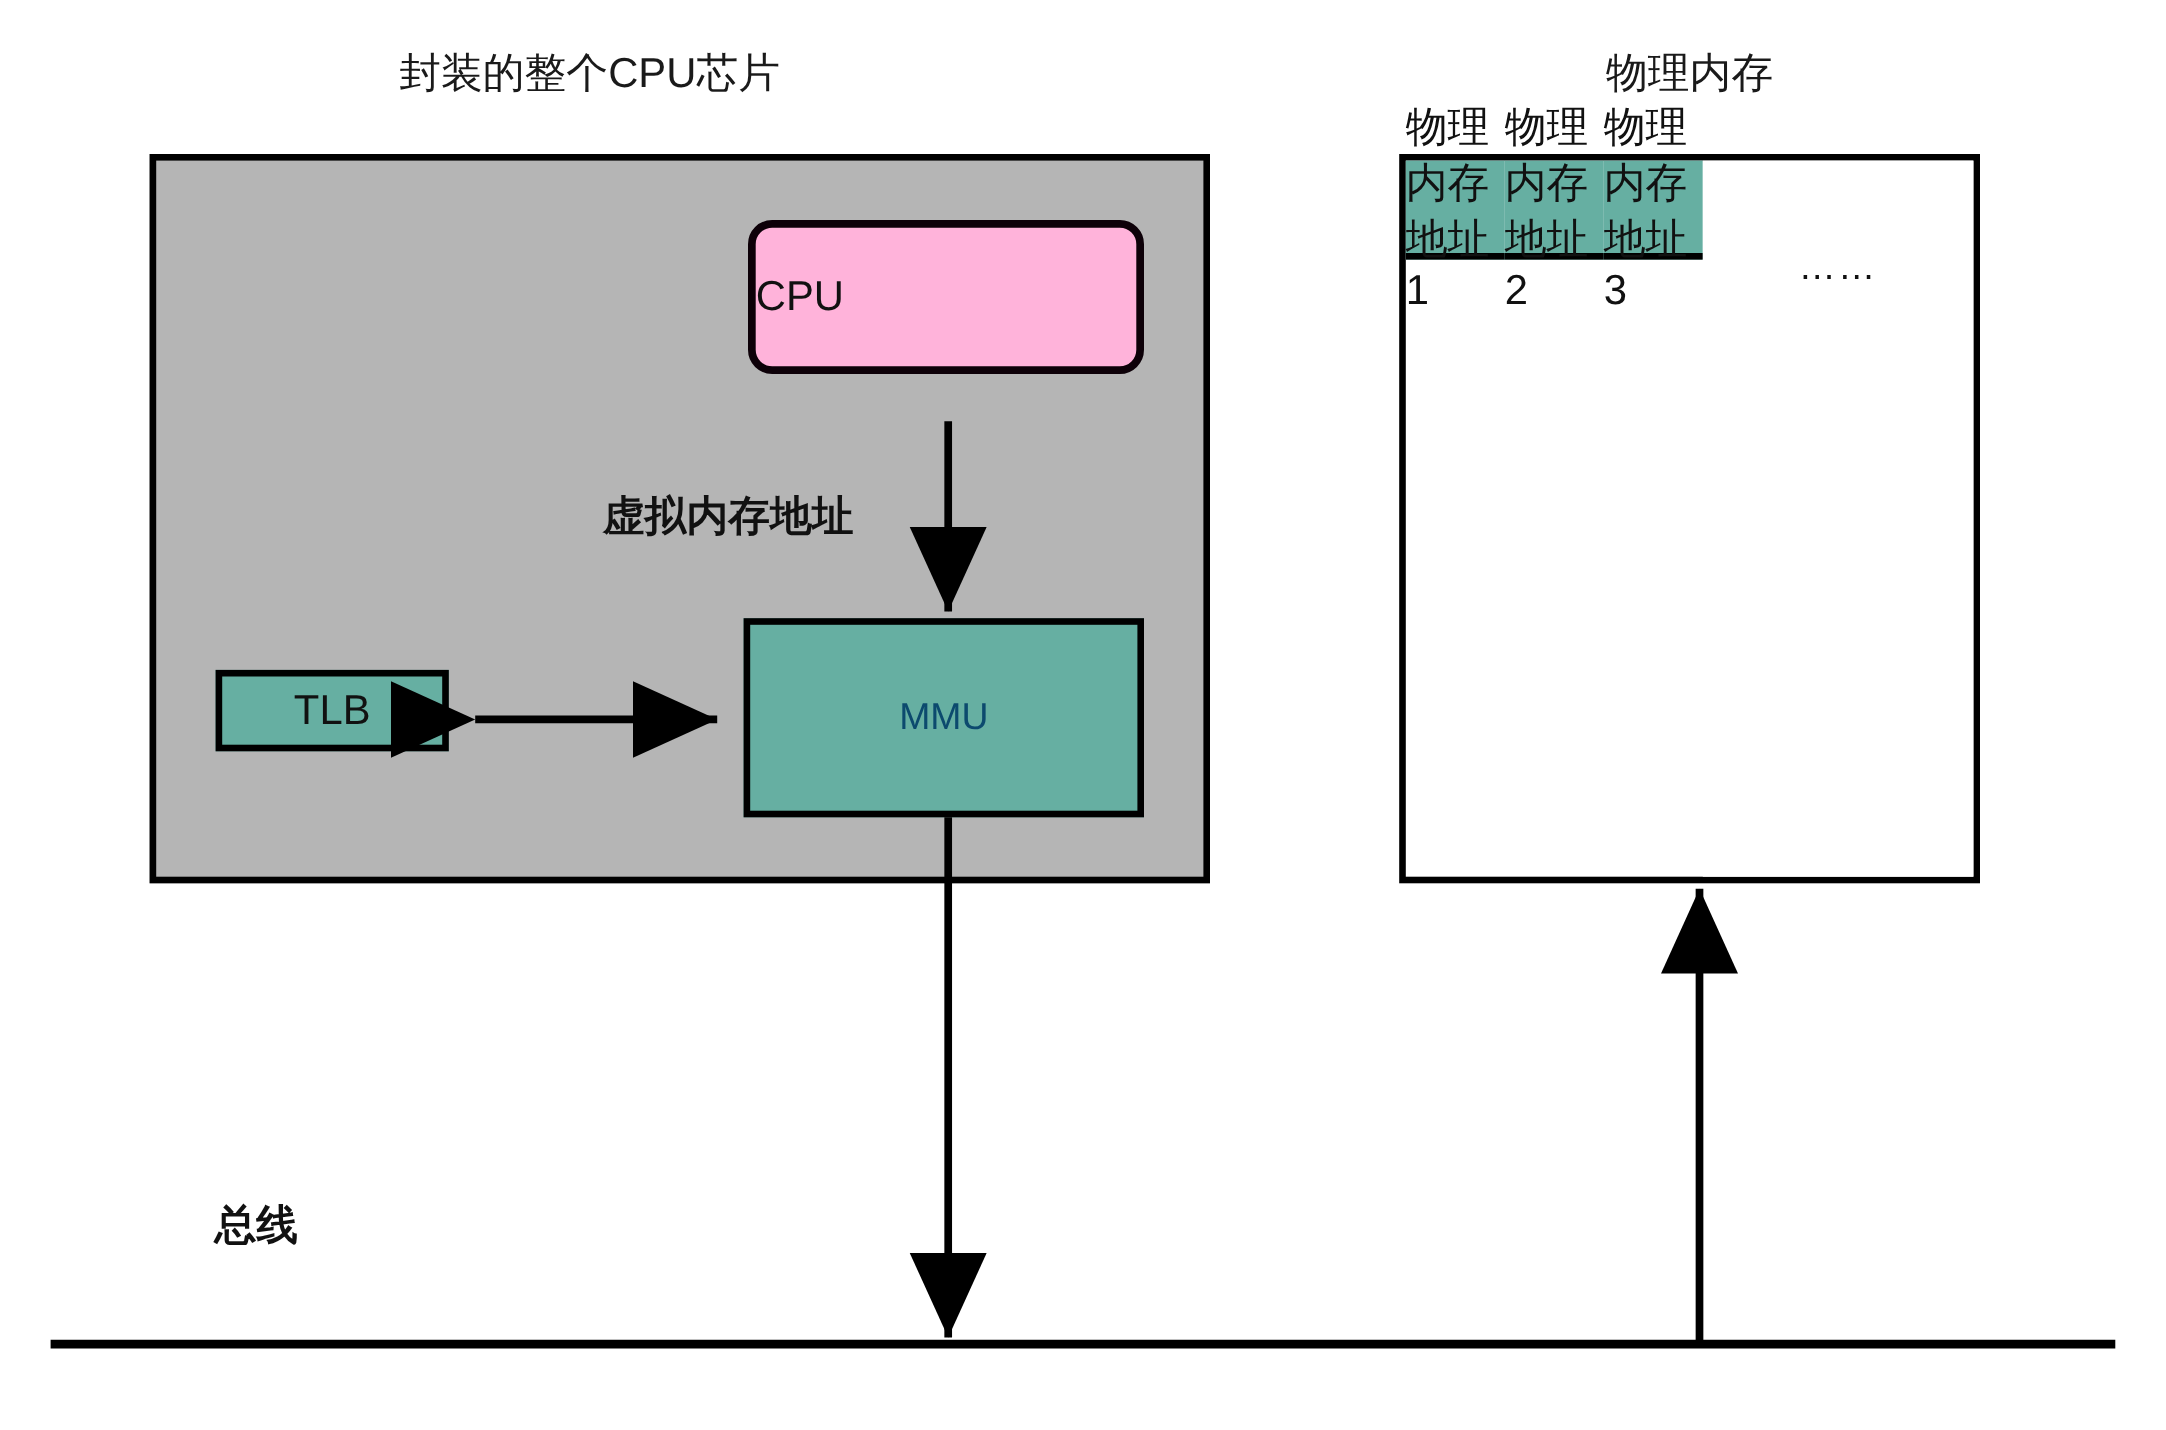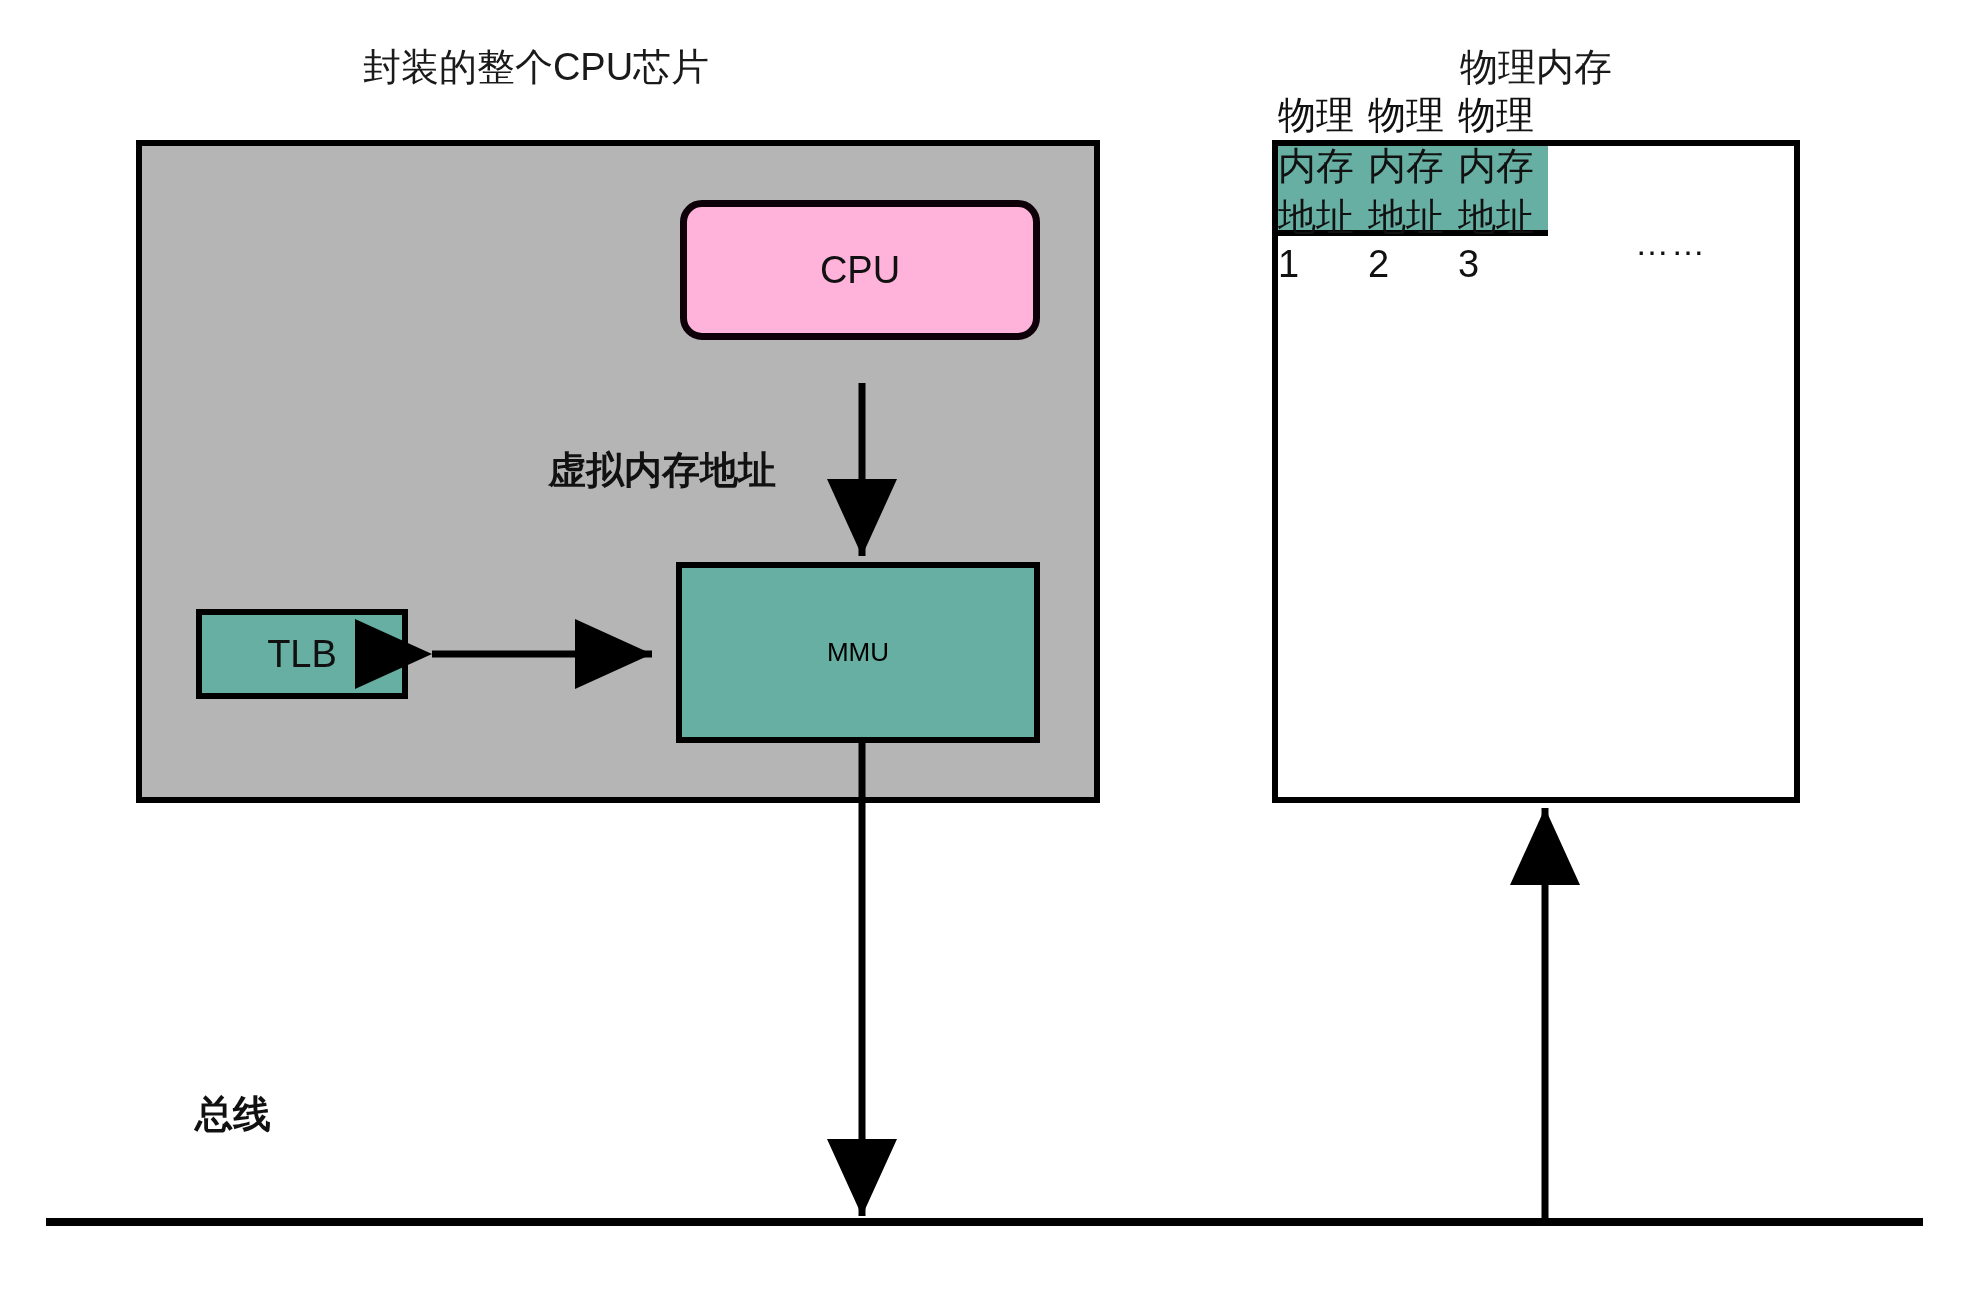--- a/index.html
+++ b/index.html
@@ -45,45 +45,45 @@
     left: 680px;
     top: 200px;
     width: 360px;
     height: 140px;
     background: #ffb3da;
     border: 7px solid #0d0008;
     border-radius: 22px;
     box-sizing: border-box;
     display: flex;
     align-items: center;
-    justify-content: center;
+    justify-content: flex-start;
   }
   #cpu-box .blabel { font-size: 38px; color: #111; }
 
   
   #mmu-box {
     left: 676px;
     top: 562px;
     width: 364px;
     height: 181px;
     background: #66afa2;
     border: 6px solid #000000;
     box-sizing: border-box;
     display: flex;
     align-items: center;
     justify-content: center;
   }
-  #mmu-box .blabel { font-size: 26px; color: #000000; }
+  #mmu-box .blabel { font-size: 34px; color: #0c4a6e; }
 
   
   #tlb-box {
     left: 196px;
     top: 609px;
     width: 212px;
-    height: 90px;
+    height: 74px;
     background: #66afa2;
     border: 6px solid #000000;
     box-sizing: border-box;
     display: flex;
     align-items: center;
     justify-content: center;
   }
   #tlb-box .blabel { font-size: 38px; color: #111; }
 
   

